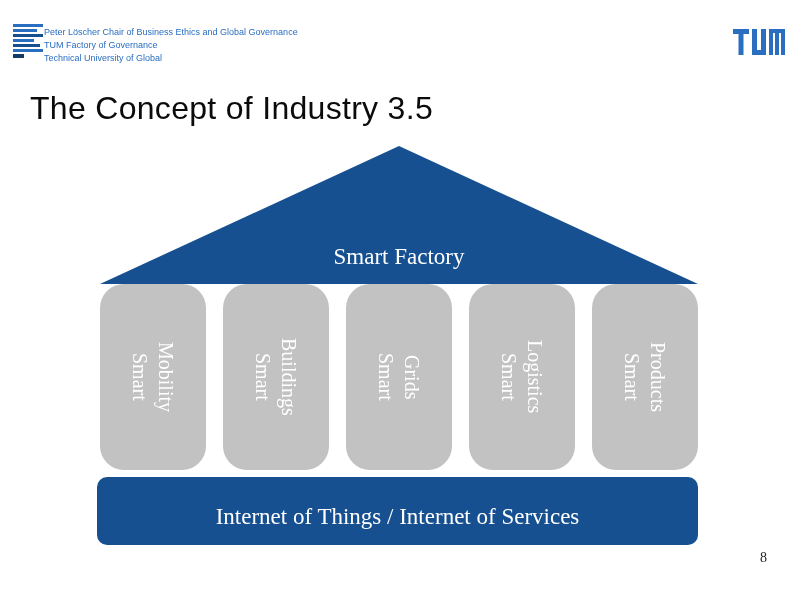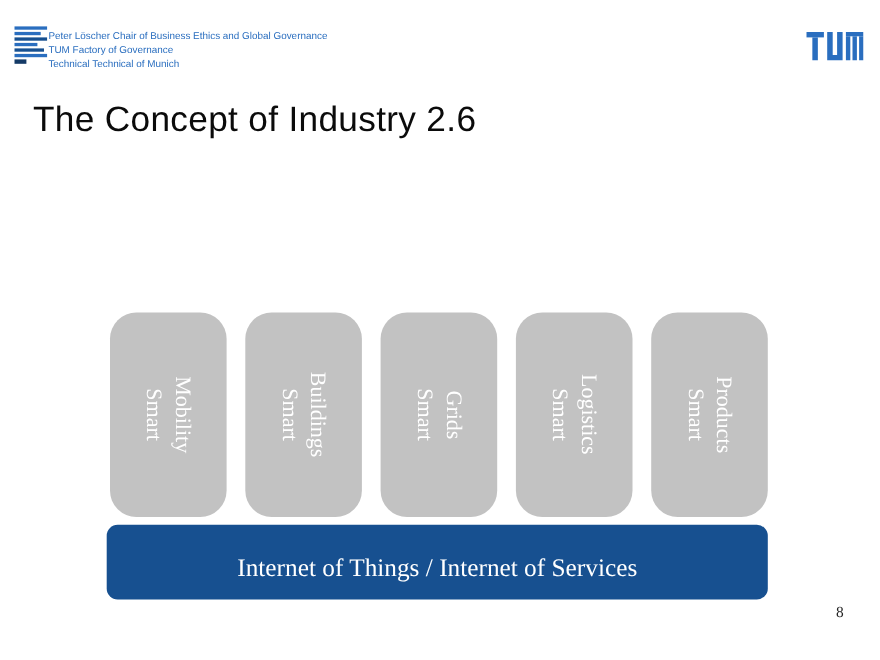--- a/index.html
+++ b/index.html
@@ -55,39 +55,45 @@
       <rect x="0" y="12" width="30" height="3" fill="#175090"></rect>
       <rect x="0" y="17" width="21" height="3" fill="#2a6ebf"></rect>
       <rect x="0" y="22" width="27" height="3" fill="#175090"></rect>
       <rect x="0" y="27" width="30" height="3" fill="#2a6ebf"></rect>
       <rect x="0" y="32" width="11" height="4" fill="#143a66"></rect>
     </svg>
   </span>
   <div class="chair-text">
     <div>Peter Löscher Chair of Business Ethics and Global Governance</div>
     <div>TUM Factory of Governance</div>
-    <div>Technical Technical of Munich</div>
+    <div>Technical University of Global</div>
   </div>
 
   <span class="tum-logo">
     <svg width="52" height="26" viewBox="0 0 104 52" xmlns="http://www.w3.org/2000/svg" fill="#2a6ebf">
       <rect x="0" y="0" width="32" height="10"></rect>
       <rect x="11" y="10" width="10" height="42"></rect>
       <rect x="38" y="0" width="10" height="42"></rect>
       <rect x="38" y="42" width="28" height="10"></rect>
       <rect x="56" y="0" width="10" height="42"></rect>
       <rect x="72" y="0" width="32" height="8"></rect>
       <rect x="72" y="8" width="8" height="44"></rect>
       <rect x="84" y="8" width="8" height="44"></rect>
       <rect x="96" y="8" width="8" height="44"></rect>
     </svg>
   </span>
 
-  <h1 class="title">The Concept of Industry 2.6</h1>
+  <h1 class="title">The Concept of Industry 3.5</h1>
 
+  <div class="roof">
+    <svg width="598" height="138" viewBox="0 0 598 138" xmlns="http://www.w3.org/2000/svg">
+      <polygon class="roof-tri" points="299,0 598,138 0,138"></polygon>
+    </svg>
+    <div class="roof-label">Smart Factory</div>
+  </div>
 
   <div class="pillars">
     <div class="pillar">
       <div class="pillar-label">
         <div>Smart</div>
         <div>Mobility</div>
       </div>
     </div>
     <div class="pillar">
       <div class="pillar-label">

